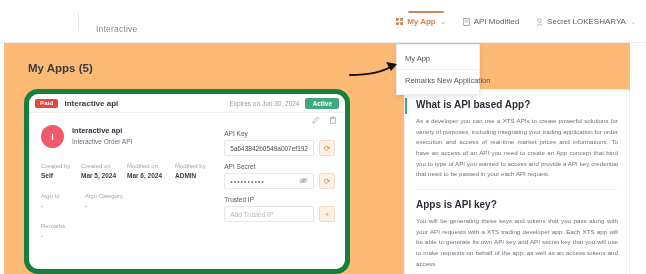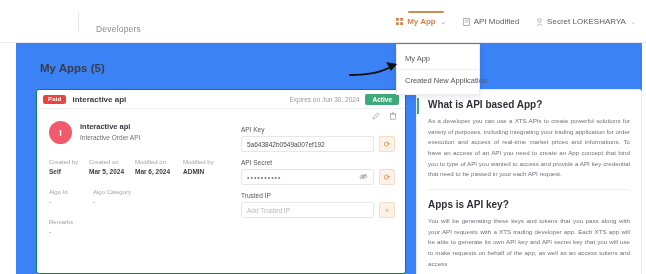--- a/index.html
+++ b/index.html
@@ -41,32 +41,32 @@
     padding:4px 0; z-index:20;
   }
   .dd-item { font-size:7.5px; color:#55555f; padding:5px 8px; white-space:nowrap; }
   .dd-sep { height:1px; background:#eeeef2; margin:1px 0; }
 
   
   .arrow-svg { position:absolute; left:348px; top:58px; z-index:25; }
 
   
   .page {
-    position:absolute; left:16px; top:43px; width:626px; height:231px;
-    background:#3b82f6;
+    position:absolute; left:4px; top:43px; width:626px; height:231px;
+    background:#fdba74;
   }
   .page-title {
     position:absolute; left:24px; top:19px;
     font-size:11.5px; color:#3b3b46; font-weight:bold;
   }
 
   
   .card {
-    position:absolute; left:20px; top:46px; width:370px; height:185px;
-    background:#fff; border:1px solid #15803d; border-radius:3px;
+    position:absolute; left:20px; top:46px; width:326px; height:185px;
+    background:#fff; border:5px solid #15803d; border-radius:14px;
   }
   .card-header {
     position:absolute; left:0; top:0; width:100%; height:19px;
     border-bottom:1px solid #f0f0f4; display:flex; align-items:center;
     padding:0 6px; gap:6px;
   }
   .badge-paid {
     background:#e8453c; color:#fff; font-size:6px; font-weight:bold;
     padding:1.5px 5px; border-radius:2px; letter-spacing:.2px;
   }
@@ -140,21 +140,21 @@
   .faq-p { font-size:6.2px; color:#70707c; line-height:1.72; text-align:justify; }
   .faq-sep { height:1px; background:#eeeef2; margin:9px 0 9px; }
 </style>
 </head>
 <body>
 
 <div id="root">
 
   <div class="topnav">
     <div class="brand-divider"></div>
-    <div class="nav-developers">Developers</div>
+    <div class="nav-developers">Interactive</div>
 
     <div class="active-underline"></div>
 
     <div class="nav-right">
 
       <div class="nav-item active">
         <span class="glyph">
           <svg width="7" height="7" viewBox="0 0 10 10">
             <rect x="0" y="0" width="4" height="4" fill="#d2844c"></rect>
             <rect x="6" y="0" width="4" height="4" fill="#d2844c"></rect>
@@ -187,21 +187,21 @@
         <span>Secret LOKESHARYA</span>
         <span class="chev">⌄</span>
       </div>
 
     </div>
   </div>
 
   <div class="dropdown">
     <div class="dd-item">My App</div>
     <div class="dd-sep"></div>
-    <div class="dd-item">Created New Application</div>
+    <div class="dd-item">Remarks New Application</div>
   </div>
 
   <svg class="arrow-svg" width="58" height="22" viewBox="0 0 58 22">
     <path d="M2 17 C 18 17, 34 15, 46 7" stroke="#111" stroke-width="2" fill="none" stroke-linecap="round"></path>
     <path d="M38 4 L49 6 L43 13 Z" fill="#111"></path>
   </svg>
 
   <div class="page">
     <div class="page-title">My Apps (5)</div>
 

